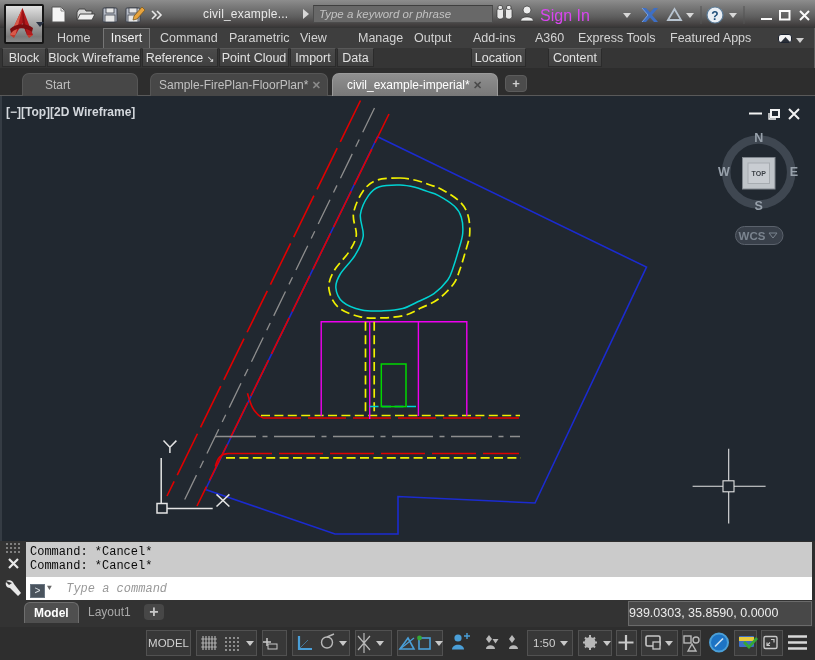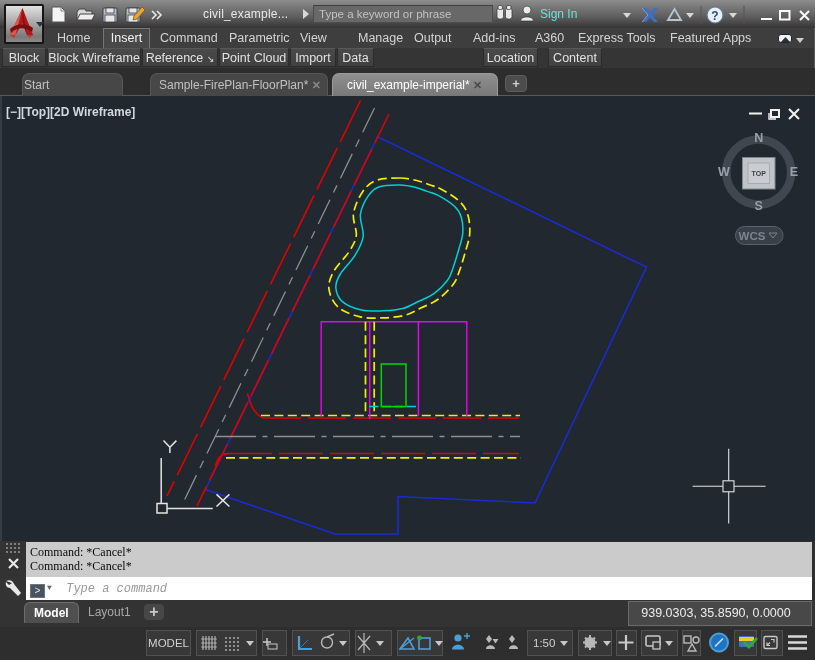--- a/index.html
+++ b/index.html
@@ -1,47 +1,47 @@
 <!DOCTYPE html>
 <html><head><meta charset="utf-8"><style>
 *{margin:0;padding:0;box-sizing:border-box}
 html,body{width:815px;height:660px;overflow:hidden;background:#2e2e2e;font-family:"Liberation Sans",sans-serif}
 #app{position:relative;width:815px;height:660px}
 .abs{position:absolute}
 
 #titlebar{left:0;top:0;width:815px;height:28px;background:linear-gradient(#8d8d8d,#787878 25%,#5e5e5e 60%,#413e3e 90%,#343434)}
 #logo{left:4px;top:4px;width:40px;height:40px;background:linear-gradient(#e2e2e2,#b0b0b0 40%,#7a7a7a 85%,#8a8a8a);border:2px solid #161616;border-radius:2px;z-index:5}
 .fname{left:203px;top:7px;color:#e8e8e8;font-size:12px;letter-spacing:.2px}
-#searchbox{left:313px;top:5px;width:180px;height:18px;background:#686868;border:1px solid #4c4c4c;border-top-color:#3f3f3f;color:#c2c2c2;font-size:11.5px;line-height:17px;padding-left:5px}
-.tbtxt{color:#5eead4;font-size:12px}
+#searchbox{left:313px;top:5px;width:180px;height:18px;background:#686868;border:1px solid #4c4c4c;border-top-color:#3f3f3f;color:#c2c2c2;font-style:italic;font-size:11.5px;line-height:17px;padding-left:5px}
+.tbtxt{color:#d946ef;font-size:16px}
 
 #rtabs{left:0;top:28px;width:815px;height:20px;background:#3e3e3e;border-right:1px solid #5a5a5a}
 #rtabs .tab{position:absolute;top:0;height:20px;line-height:20px;color:#d4d4d4;font-size:12.5px}
 #rtabs .active{background:#484848;border:1px solid #767676;border-bottom:none;color:#f2f2f2;line-height:18px}
 
 #panels{left:0;top:48px;width:815px;height:20px;background:#353535;border-right:1px solid #5a5a5a}
 #panels .pb{position:absolute;top:0;height:19px;line-height:19px;background:linear-gradient(#4a4a4a,#404040);border:1px solid #2b2b2b;border-top-color:#585858;color:#e2e2e2;font-size:12.5px;text-align:center}
 
 #ftabs{left:0;top:68px;width:815px;height:28px;background:#2d2d2d;border-bottom:1px solid #595959}
 .ftab{position:absolute;top:5px;height:23px;color:#c0c0c0;font-size:12px;line-height:22px;border-radius:7px 7px 0 0;background:#474747;border:1px solid #565656;border-bottom:none}
 .ftab .x{color:#8a8a8a;font-weight:bold;font-size:11px}
 #ftabactive{background:linear-gradient(#8f8f8f,#787878);color:#fff;border-color:#9a9a9a}
 #ftabactive .x{color:#4a4a4a}
 #plusbtn{position:absolute;left:505px;top:7px;width:22px;height:17px;background:#4c4c4c;border:1px solid #5c5c5c;border-radius:4px;color:#cfcfcf;font-size:13px;font-weight:bold;text-align:center;line-height:15px}
 
 #canvas{left:0;top:96px;width:815px;height:445px;background:#212830}
 
 #cmd{left:0;top:541px;width:815px;height:59px;background:#2e2e2e}
 #cmdgut{left:0;top:0;width:26px;height:59px;background:#333}
-#cmdhist{left:26px;top:1px;width:786px;height:35px;background:#cbcbcb;color:#0a0a0a;font-family:Liberation Serif, serif;font-size:12px;line-height:14px;padding:3px 0 0 4px}
+#cmdhist{left:26px;top:1px;width:786px;height:35px;background:#cbcbcb;color:#0a0a0a;font-family:Liberation Mono, monospace;font-size:12px;line-height:14px;padding:3px 0 0 4px}
 #cmdin{left:26px;top:36px;width:786px;height:29px;background:#fff;color:#999;font-family:"Liberation Mono",monospace;font-style:italic;font-size:12px;line-height:22px}
 
 #modelrow{left:0;top:600px;width:815px;height:27px;background:#333}
 .mtab{position:absolute;top:2px;height:21px;font-size:12px;line-height:20px;border-radius:6px 6px 0 0;padding:0 9px}
-#coords{position:absolute;left:628px;top:1px;width:184px;height:25px;background:#484848;border:1px solid #6a6a6a;color:#ececec;font-size:12.5px;line-height:23px;text-align:center;padding-right:8px}
+#coords{position:absolute;left:628px;top:1px;width:184px;height:25px;background:#484848;border:1px solid #6a6a6a;color:#ececec;font-size:12.5px;line-height:23px;text-align:left;padding-right:8px}
 
 #status{left:0;top:627px;width:815px;height:33px;background:#2e2e2e}
 .sb{position:absolute;top:3px;height:26px;border:1px solid #515151;background:#383838;color:#d0d0d0;font-size:11.5px;text-align:center}
 .nb{position:absolute;top:3px;height:26px}
 </style></head>
 <body>
 <div id="app">
 
 <div class="abs" id="titlebar"></div>
 <div class="abs" id="logo"></div>
@@ -136,26 +136,26 @@
       </svg>
 </div>
 
 <div class="abs" id="panels">
  <span class="pb" style="left:2px;width:44px">Block</span>
  <span class="pb" style="left:47px;width:94px">Block Wireframe</span>
  <span class="pb" style="left:142px;width:76px">Reference <span style="font-size:9px">↘</span></span>
  <span class="pb" style="left:219px;width:70px">Point Cloud</span>
  <span class="pb" style="left:290px;width:46px">Import</span>
  <span class="pb" style="left:337px;width:37px">Data</span>
- <span class="pb" style="left:483px;width:55px">Location</span>
+ <span class="pb" style="left:471px;width:55px">Location</span>
  <span class="pb" style="left:548px;width:54px">Content</span>
 </div>
 
 <div class="abs" id="ftabs">
- <div class="ftab" style="left:22px;width:101px;padding-left:1px">Start</div>
+ <div class="ftab" style="left:22px;width:116px;padding-left:22px">Start</div>
  <div class="ftab" style="left:150px;width:178px;padding-left:8px">Sample-FirePlan-FloorPlan* <span class="x">✕</span></div>
  <div class="ftab" id="ftabactive" style="left:332px;width:166px;padding-left:14px">civil_example-imperial* <span class="x">✕</span></div>
  <div id="plusbtn">+</div>
 </div>
 
 <div class="abs" id="canvas">
 <svg width="815" height="445" viewBox="0 0 815 445" style="position:absolute;left:0;top:0">
  <rect x="0" y="0" width="2" height="445" fill="#353c44"></rect>
 
  <path d="M377.6 40.7 L646.5 171.1 L535 407 L398 400.5 L398 438 L335 438 L205.5 393.5 Z" fill="none" stroke="#1b2bd0" stroke-width="1.6"></path>

